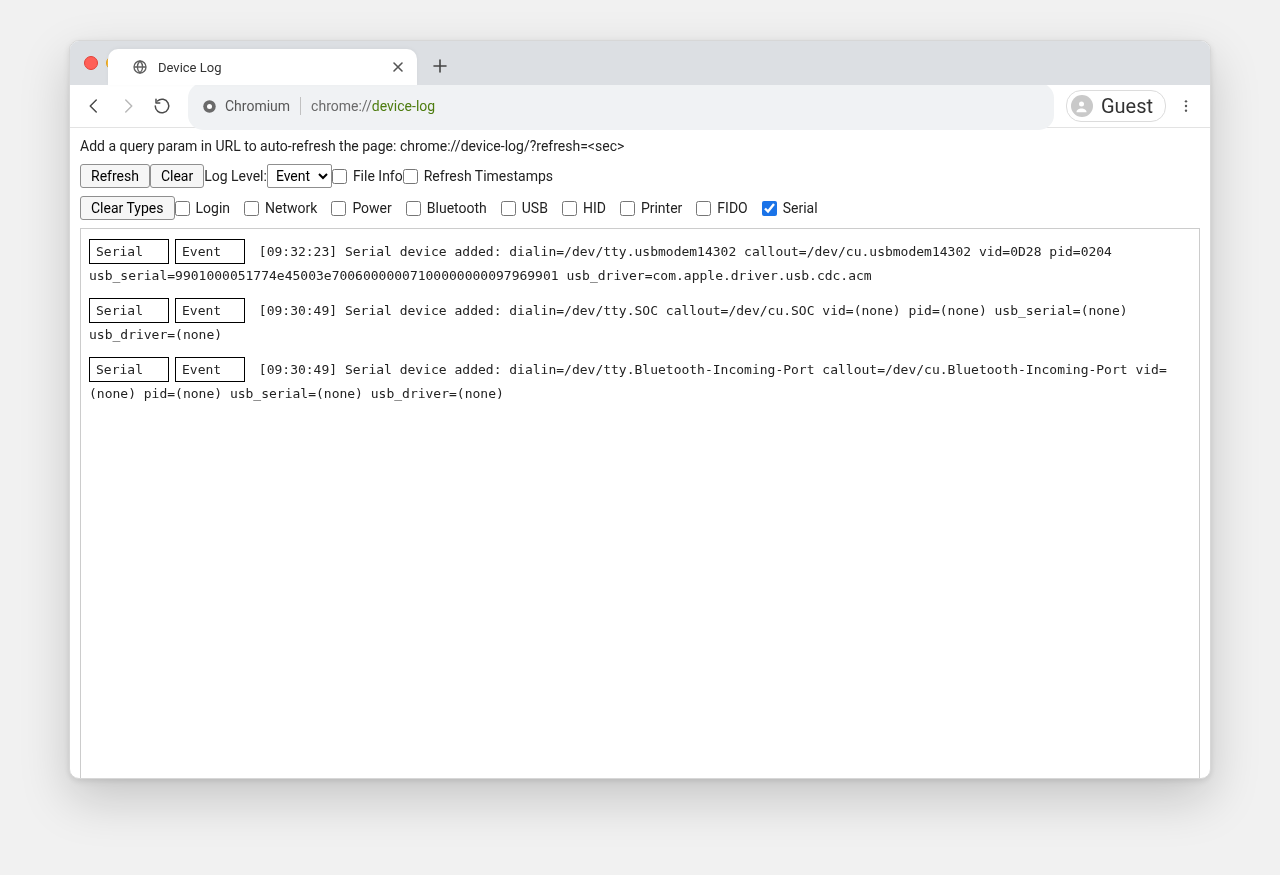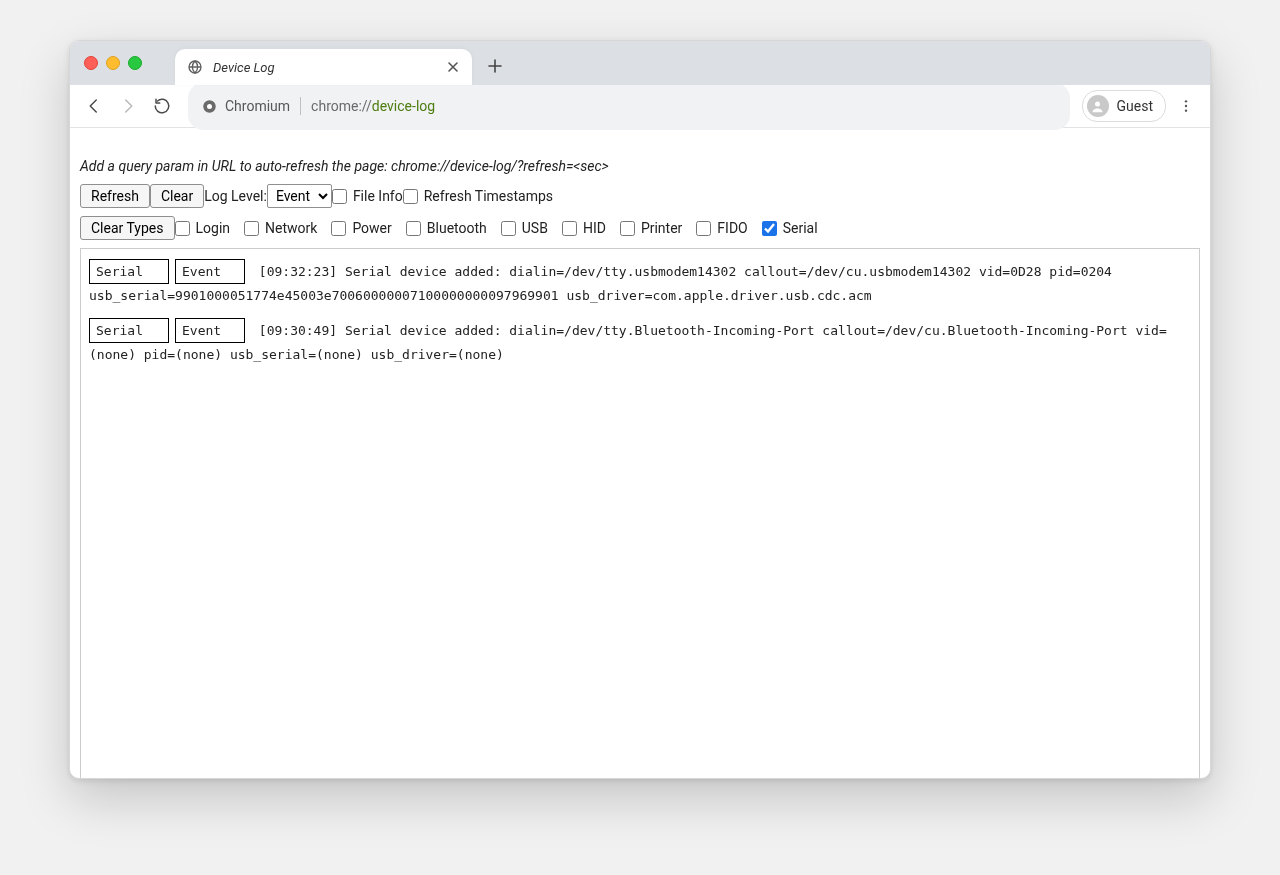--- a/index.html
+++ b/index.html
@@ -30,31 +30,30 @@
     display:flex;gap:8px;
     position:absolute;left:14px;top:15px;
   }
   .traffic-lights .dot{
     width:12px;height:12px;border-radius:50%;
   }
   .dot.red{background:#ff5f57;border:0.5px solid #e24238;}
   .dot.yellow{background:#febc2e;border:0.5px solid #dea123;}
   .dot.green{background:#28c840;border:0.5px solid #1aab29;}
   .tab{
-    margin-left:105px;
+    margin-left:38px;
     height:36px;
     width:275px;
     background:#fff;
     border-top-left-radius:10px;
     border-top-right-radius:10px;
     display:flex;align-items:center;
-    padding:0 10px 0 12px;
+    padding:0 10px 0 24px;
     position:relative;
     box-shadow:0 -1px 4px rgba(0,0,0,0.04);
-    font-style:italic;
   }
   .tab .favicon{
     width:16px;height:16px;margin-right:10px;
     display:flex;align-items:center;justify-content:center;
   }
   .tab .title{
     flex:1;font-size:13px;color:#333;white-space:nowrap;overflow:hidden;text-overflow:ellipsis;
   }
   .tab .close{
     width:18px;height:18px;display:flex;align-items:center;justify-content:center;
@@ -88,35 +87,35 @@
     margin:0 6px;
   }
   .omnibox .site{display:flex;align-items:center;gap:8px;}
   .omnibox .sep{width:1px;height:18px;background:#c1c1c1;}
   .omnibox .url{color:#6a6a6a;}
   .omnibox .url .strong{color:#4d7c0f;}
   .guest{
     height:30px;padding:0 12px 0 4px;
     display:flex;align-items:center;gap:8px;
     background:#fff;border:1px solid #dcdcdc;border-radius:15px;
-    color:#333;font-size:14px;cursor:pointer;
+    color:#333;font-size:20px;cursor:pointer;
   }
   .guest .avatar{
     width:22px;height:22px;border-radius:50%;background:#c9c9c9;
     display:flex;align-items:center;justify-content:center;
   }
   .kebab{width:28px;height:28px;display:flex;align-items:center;justify-content:center;color:#555;cursor:pointer;}
 
   
   .page{
     padding:10px 10px 0 10px;
     font-size:14px;color:#222;
     height:640px;
   }
-  .hint{margin:20px 0 10px 0;font-size:14px;font-style:italic;}
+  .hint{margin:0 0 10px 0;font-size:14px;}
   .ctrlrow{
     display:flex;align-items:center;margin-bottom:8px;
     flex-wrap:wrap;
   }
   .btn{
     font:inherit;font-size:14px;
     padding:3px 10px;background:#f6f6f6;border:1px solid #8f8f8f;
     border-radius:3px;cursor:pointer;
   }
   select.loglevel{
@@ -293,17 +292,18 @@
           <label class="chk">
             <input type="checkbox" checked="" style="">
             <span>Serial</span>
           </label>
         </span>
     </div>
 
     <div class="logbox">
       <div id="entries">
           <div class="entry"><span class="tag type">Serial</span><span class="tag level">Event</span><span> [09:32:23] </span><span>Serial device added: dialin=/dev/tty.usbmodem14302 callout=/dev/cu.usbmodem14302 vid=0D28 pid=0204 usb_serial=9901000051774e45003e70060000007100000000097969901 usb_driver=com.apple.driver.usb.cdc.acm</span></div>
+          <div class="entry"><span class="tag type">Serial</span><span class="tag level">Event</span><span> [09:30:49] </span><span>Serial device added: dialin=/dev/tty.SOC callout=/dev/cu.SOC vid=(none) pid=(none) usb_serial=(none) usb_driver=(none)</span></div>
           <div class="entry"><span class="tag type">Serial</span><span class="tag level">Event</span><span> [09:30:49] </span><span>Serial device added: dialin=/dev/tty.Bluetooth-Incoming-Port callout=/dev/cu.Bluetooth-Incoming-Port vid=(none) pid=(none) usb_serial=(none) usb_driver=(none)</span></div>
         </div>
     </div>
   </div>
 </div>
 
 </body></html>

